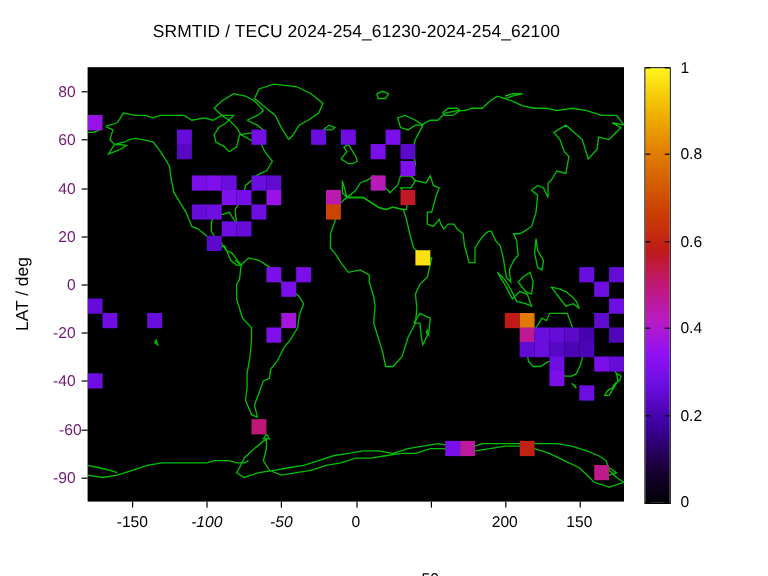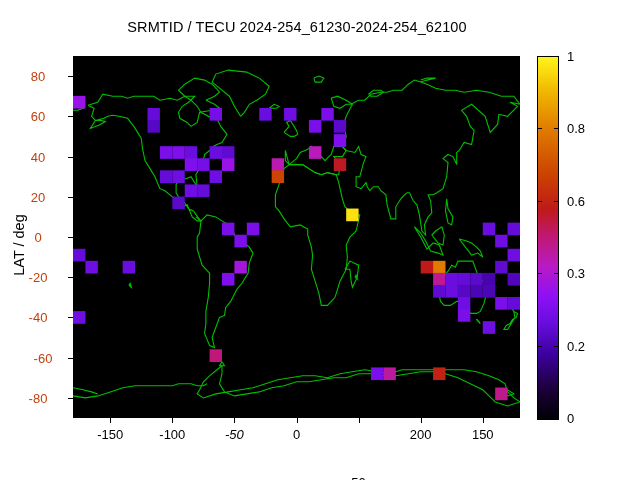--- a/index.html
+++ b/index.html
@@ -61,23 +61,23 @@
   .xticklabel {
     position: absolute;
     font-size: 13px;
     color: #000;
     transform: translateX(-50%);
     white-space: nowrap;
   }
   .yticklabel {
     position: absolute;
     font-size: 13px;
-    color: #c2410c;
+    color: #701a75;
     transform: translateY(-50%);
-    text-align: center;
+    text-align: right;
     white-space: nowrap;
   }
   #xlabel {
     position: absolute;
     left: 73px;
     width: 447px;
     top: 452px;
     text-align: center;
     font-size: 14.5px;
   }
@@ -231,35 +231,35 @@
           <rect x="360.08" y="311.42" width="12.42" height="12.67" fill="rgb(194,34,19)"></rect>
           <rect x="422.17" y="331.53" width="12.42" height="12.67" fill="rgb(190,25,139)"></rect>
         </g>
     </svg>
   </div>
 
   <div id="xaxis-ticks">
       <div class="tick xtick" style="left: 110.25px; top: 418px;"></div>
       <div class="xticklabel" style="left: 110.25px; top: 427px;">-150</div>
       <div class="tick xtick" style="left: 172.333px; top: 418px;"></div>
-      <div class="xticklabel" style="left: 172.333px; top: 427px;">-100</div>
+      <div class="xticklabel" style="left: 172.333px; top: 427px; font-style: italic;">-100</div>
       <div class="tick xtick" style="left: 234.417px; top: 418px;"></div>
       <div class="xticklabel" style="left: 234.417px; top: 427px; font-style: italic;">-50</div>
       <div class="tick xtick" style="left: 296.5px; top: 418px;"></div>
       <div class="xticklabel" style="left: 296.5px; top: 427px;">0</div>
       <div class="tick xtick" style="left: 358.583px; top: 418px;"></div>
       <div class="xticklabel" style="left: 358.583px; top: 427px; margin-top: 48px;">50</div>
       <div class="tick xtick" style="left: 420.667px; top: 418px;"></div>
       <div class="xticklabel" style="left: 420.667px; top: 427px;">200</div>
       <div class="tick xtick" style="left: 482.75px; top: 418px;"></div>
       <div class="xticklabel" style="left: 482.75px; top: 427px;">150</div>
     </div>
   <div id="yaxis-ticks">
       <div class="tick ytick" style="left: 68px; top: 397.889px;"></div>
-      <div class="yticklabel" style="left: 13px; width: 50px; top: 397.889px;">-80</div>
+      <div class="yticklabel" style="left: 13px; width: 50px; top: 397.889px;">-90</div>
       <div class="tick ytick" style="left: 68px; top: 357.667px;"></div>
       <div class="yticklabel" style="left: 18px; width: 50px; top: 357.667px;">-60</div>
       <div class="tick ytick" style="left: 68px; top: 317.444px;"></div>
       <div class="yticklabel" style="left: 13px; width: 50px; top: 317.444px;">-40</div>
       <div class="tick ytick" style="left: 68px; top: 277.222px;"></div>
       <div class="yticklabel" style="left: 13px; width: 50px; top: 277.222px;">-20</div>
       <div class="tick ytick" style="left: 68px; top: 237px;"></div>
       <div class="yticklabel" style="left: 13px; width: 50px; top: 237px;">0</div>
       <div class="tick ytick" style="left: 68px; top: 196.778px;"></div>
       <div class="yticklabel" style="left: 13px; width: 50px; top: 196.778px;">20</div>
@@ -278,21 +278,21 @@
   </div>
   <div id="cbar-ticks">
       <div class="cbtick" style="left: 538px; top: 418px;"></div>
       <div class="cbtick" style="left: 554px; top: 418px;"></div>
       <div class="cbticklabel" style="left: 567px; top: 418px;">0</div>
       <div class="cbtick" style="left: 538px; top: 345.6px;"></div>
       <div class="cbtick" style="left: 554px; top: 345.6px;"></div>
       <div class="cbticklabel" style="left: 567px; top: 345.6px;">0.2</div>
       <div class="cbtick" style="left: 538px; top: 273.2px;"></div>
       <div class="cbtick" style="left: 554px; top: 273.2px;"></div>
-      <div class="cbticklabel" style="left: 567px; top: 273.2px;">0.3</div>
+      <div class="cbticklabel" style="left: 567px; top: 273.2px;">0.4</div>
       <div class="cbtick" style="left: 538px; top: 200.8px;"></div>
       <div class="cbtick" style="left: 554px; top: 200.8px;"></div>
       <div class="cbticklabel" style="left: 567px; top: 200.8px;">0.6</div>
       <div class="cbtick" style="left: 538px; top: 128.4px;"></div>
       <div class="cbtick" style="left: 554px; top: 128.4px;"></div>
       <div class="cbticklabel" style="left: 567px; top: 128.4px;">0.8</div>
       <div class="cbtick" style="left: 538px; top: 56px;"></div>
       <div class="cbtick" style="left: 554px; top: 56px;"></div>
       <div class="cbticklabel" style="left: 567px; top: 56px;">1</div>
     </div>

